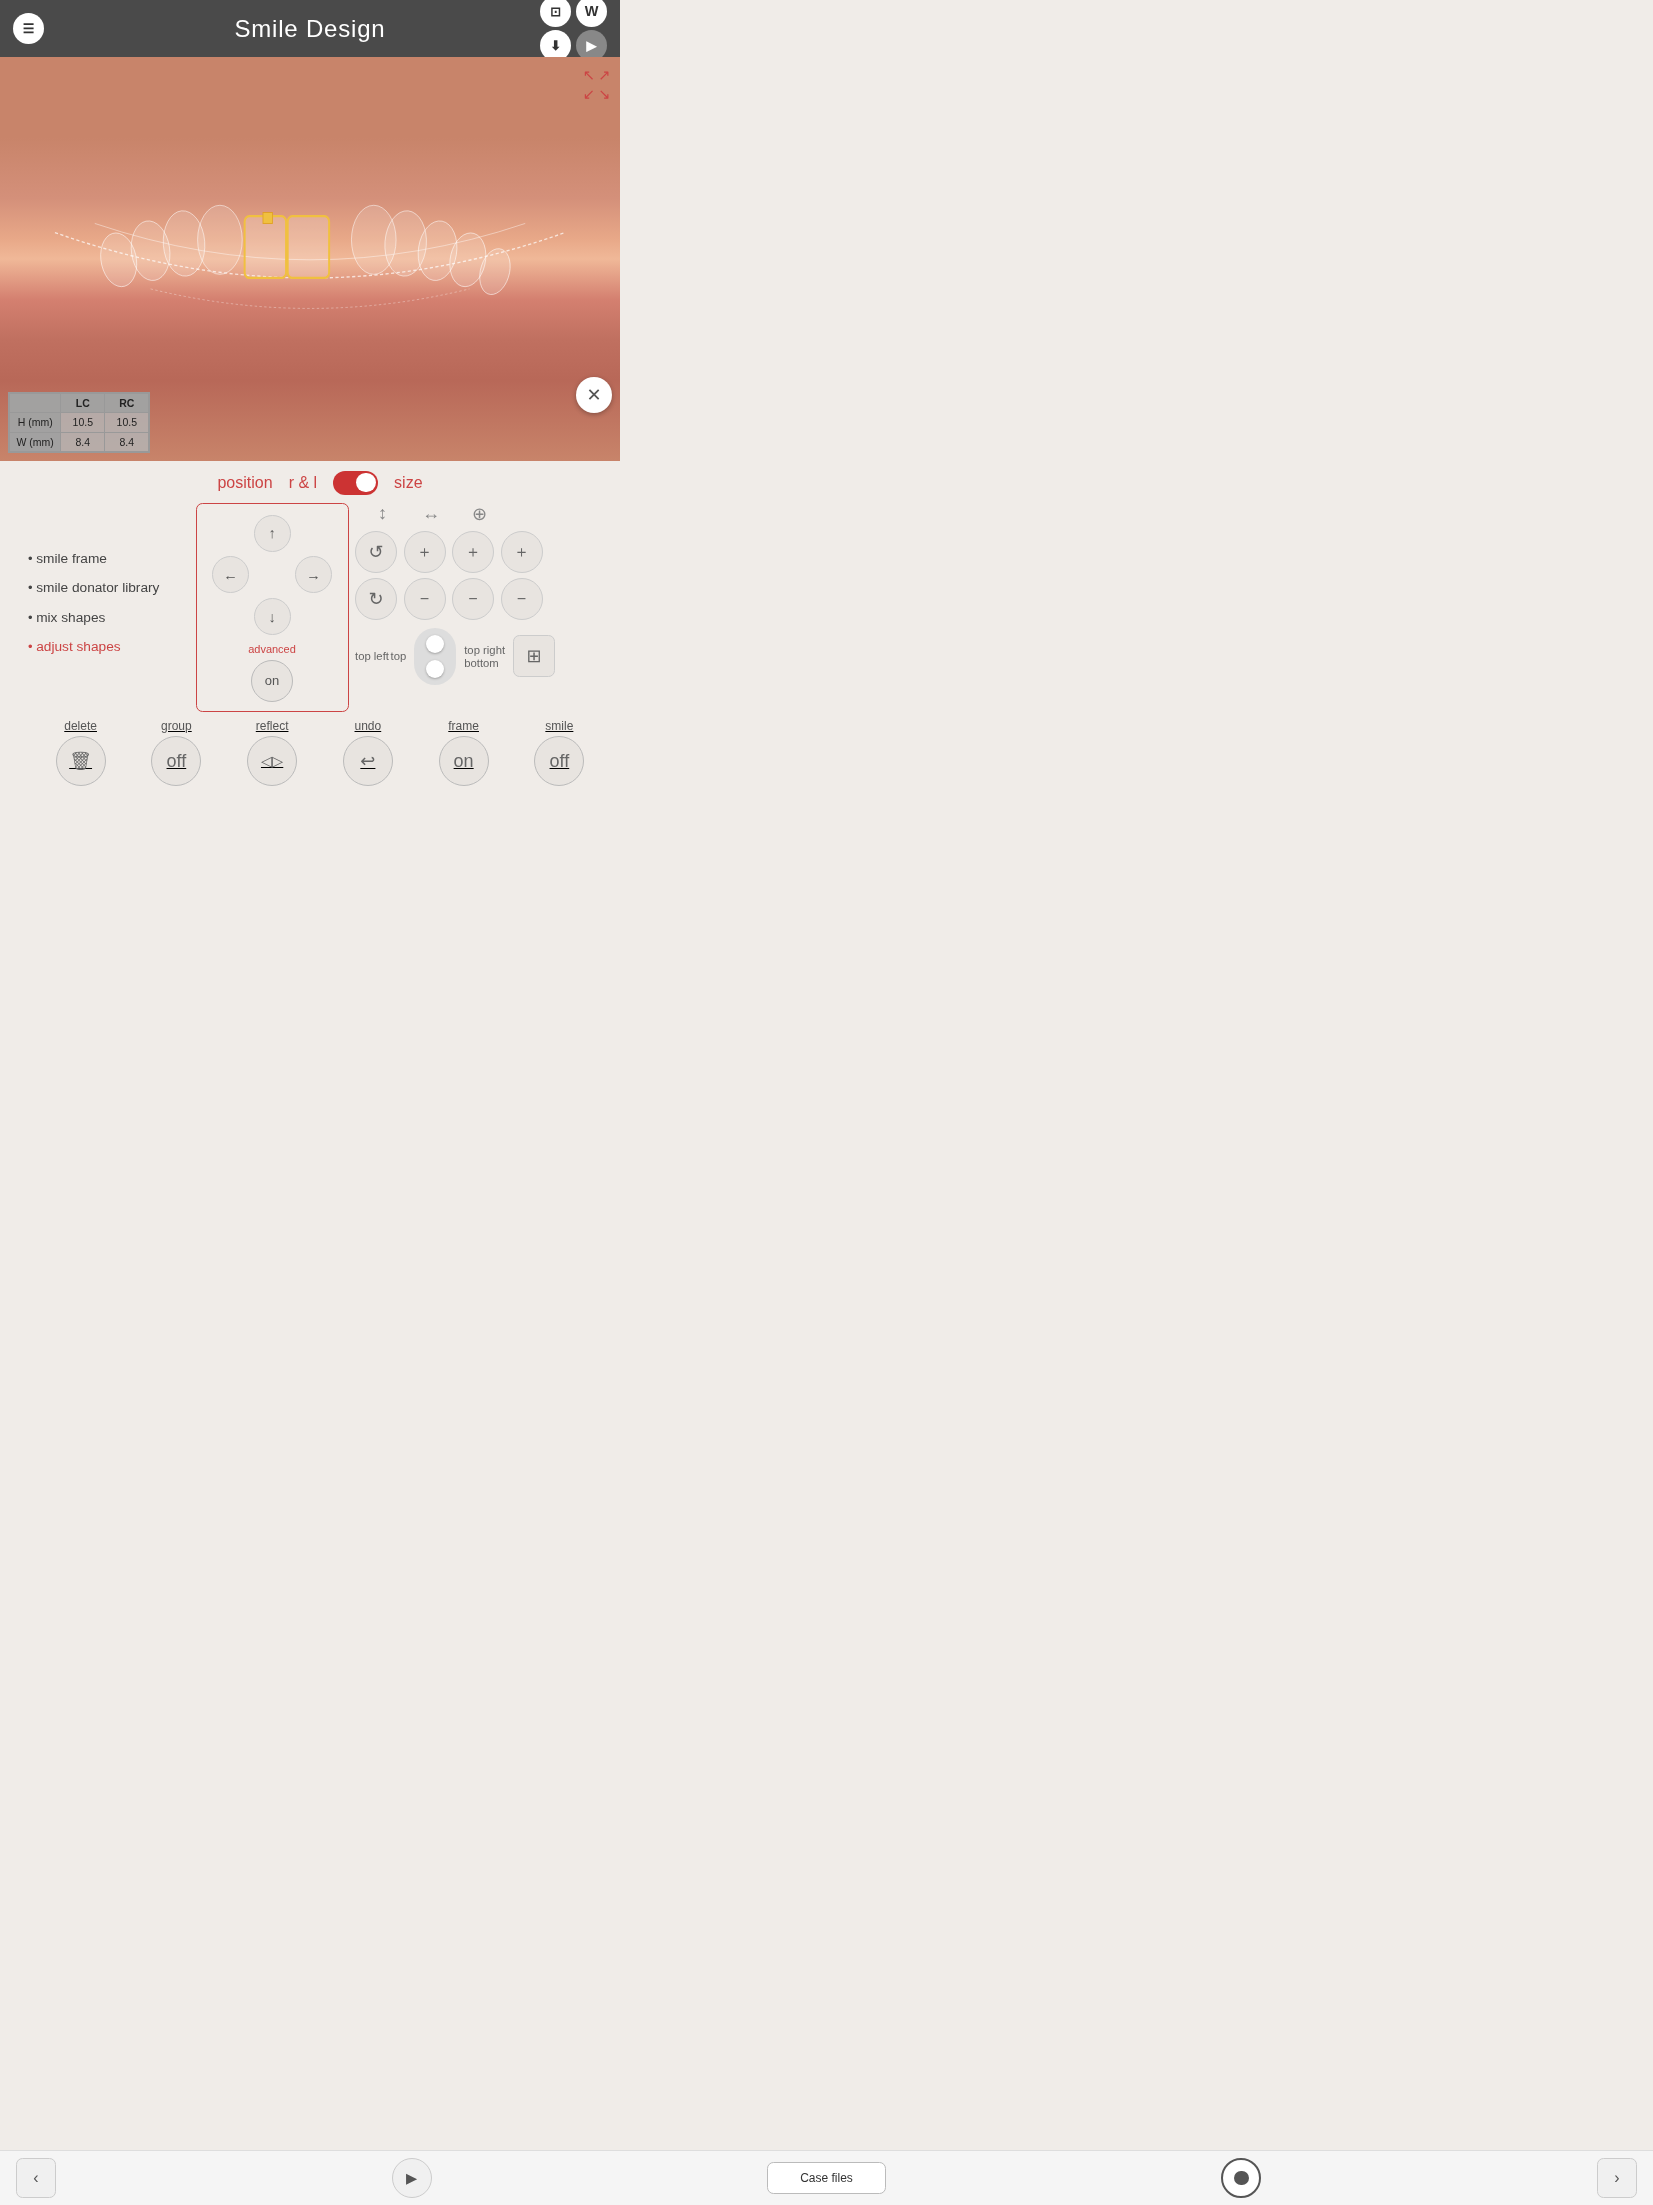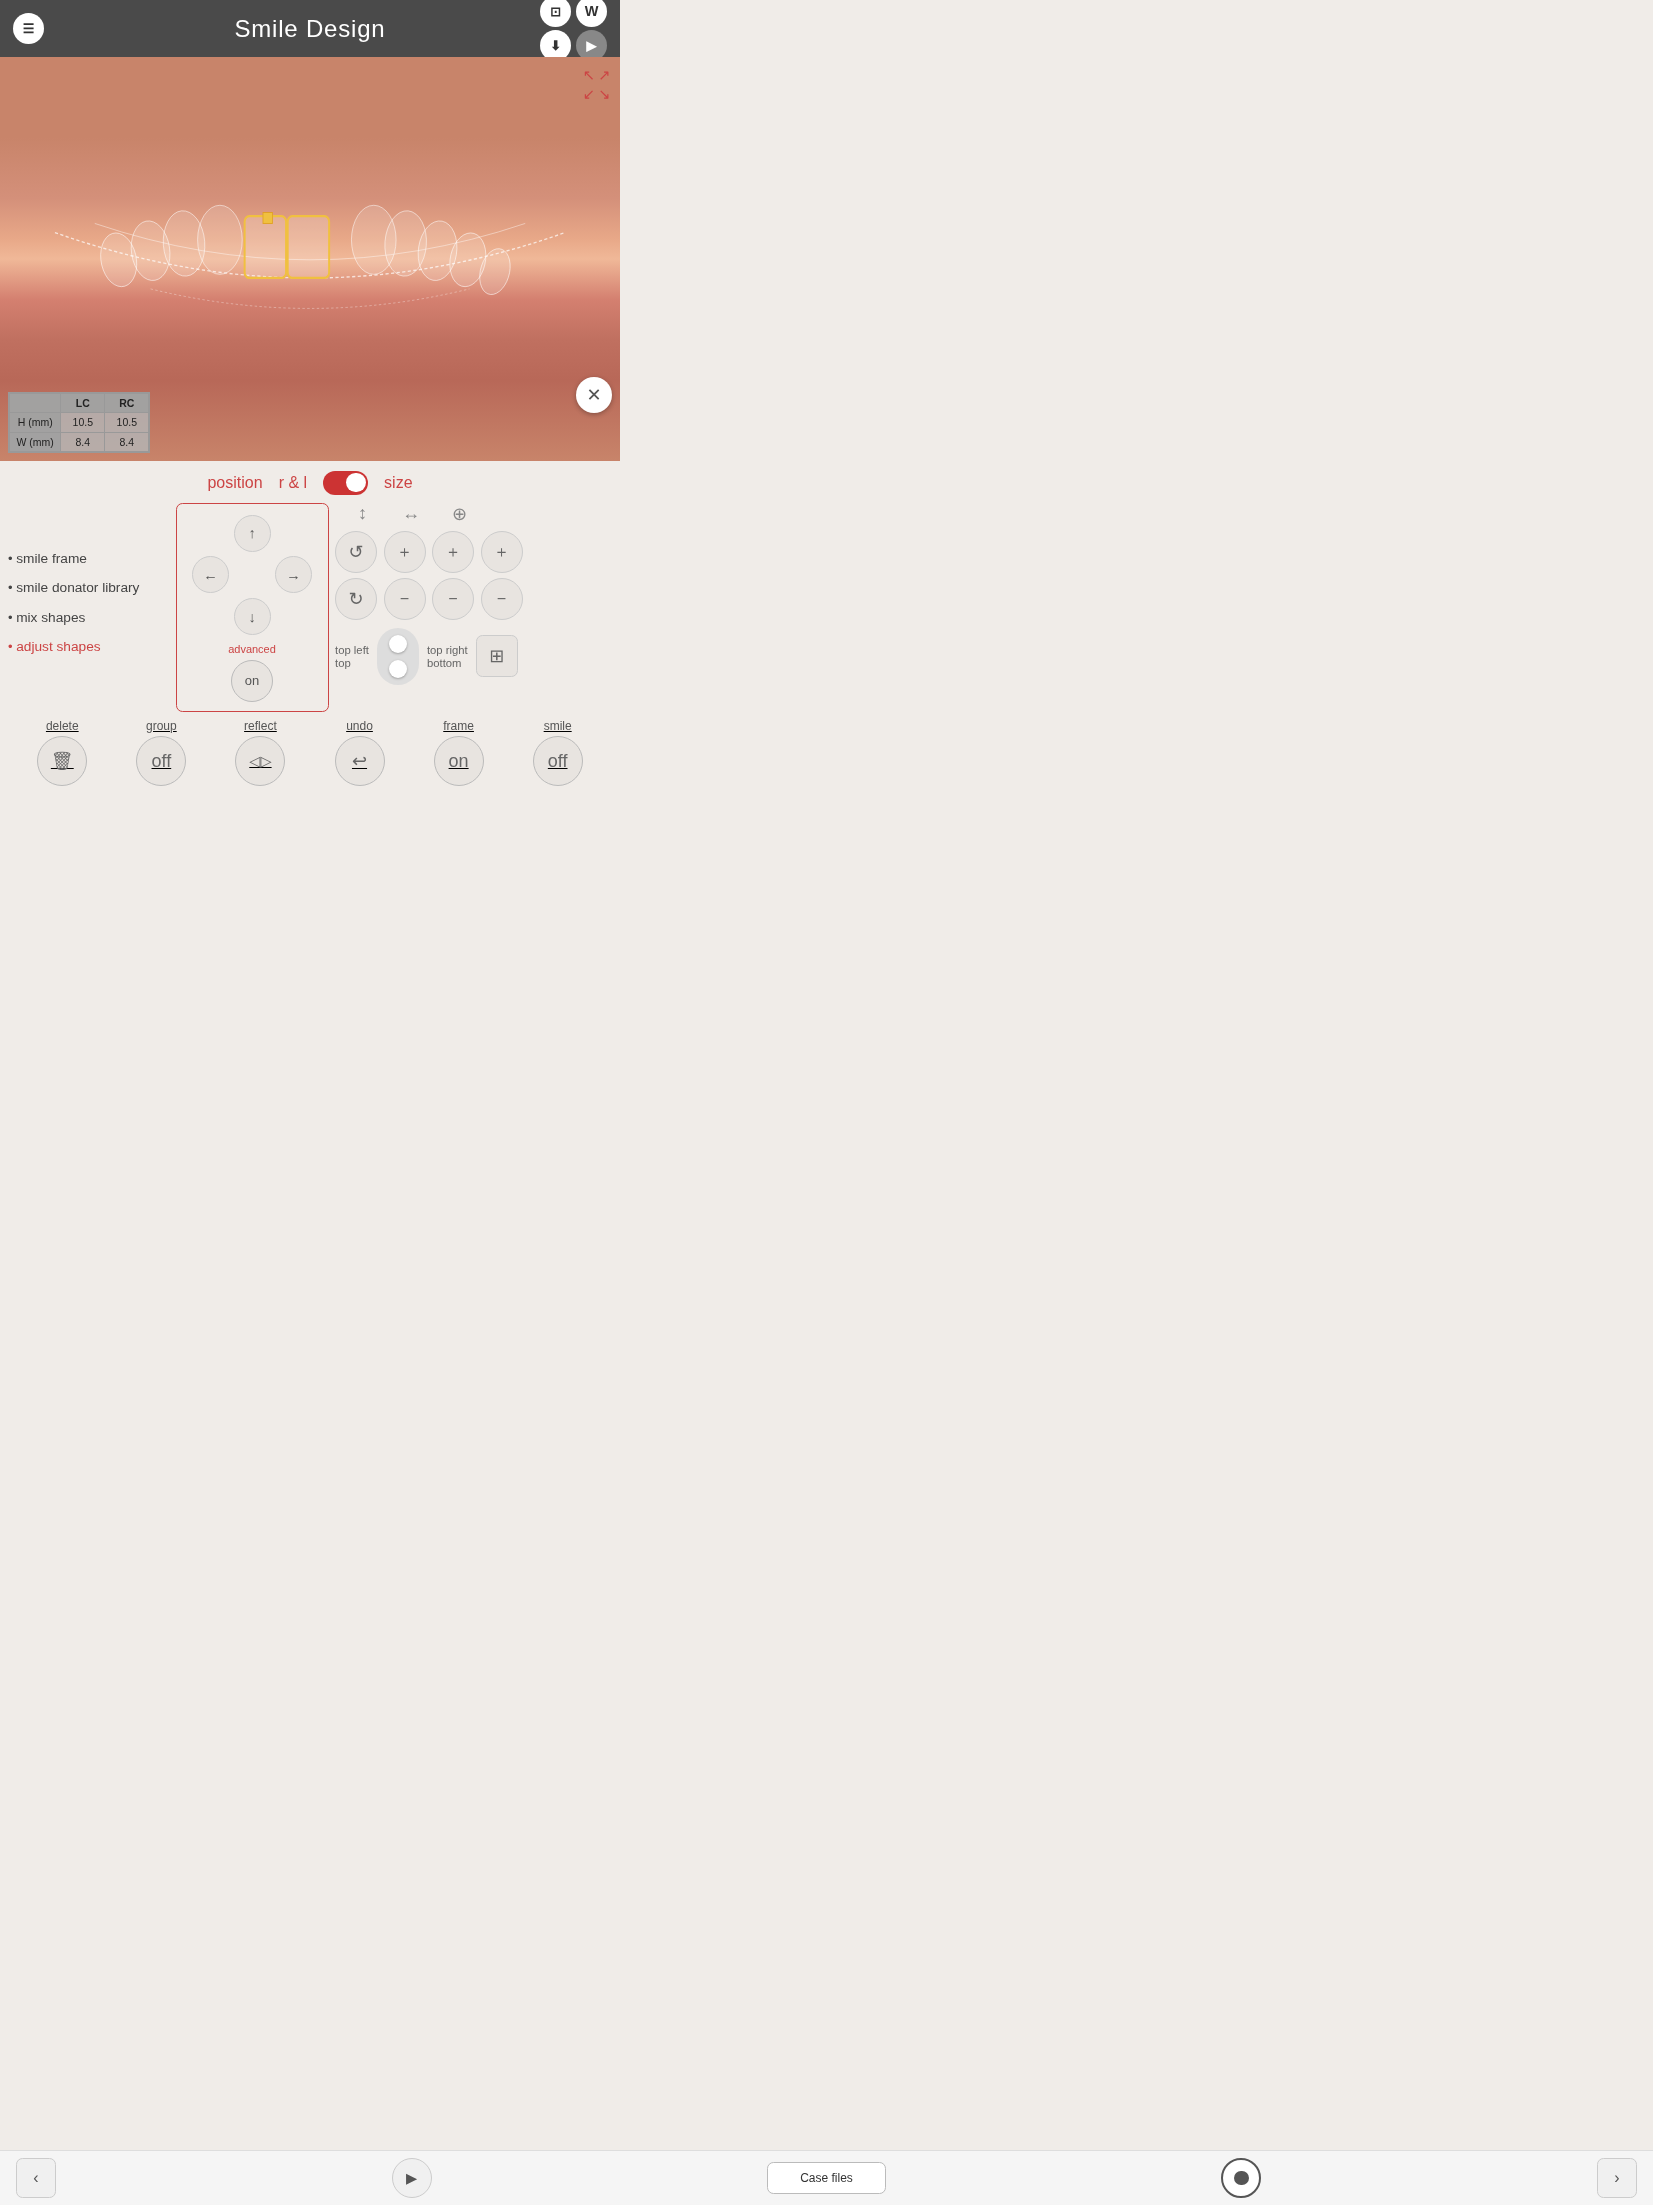--- a/index.html
+++ b/index.html
@@ -153,20 +153,21 @@
     .measurement-table .header-cell {
       background: rgba(160,160,160,0.9);
       font-weight: 600;
     }
 
     
     .controls-area {
       background: #f0ece8;
       padding: 9.7px 8px 6.5px 8px;
       flex: 1;
+      margin-left: 20px;
     }
 
     
     .top-controls {
       display: flex;
       align-items: center;
       justify-content: center;
       gap: 16px;
       margin-bottom: 8px;
     }
@@ -330,25 +331,25 @@
     
     .corner-controls {
       display: flex;
       align-items: center;
       gap: 8px;
       margin-top: 3.2px;
       width: 100%;
     }
     .corner-labels {
       display: flex;
-      flex-direction: column;
+      flex-direction: row;
       gap: 1.6px;
       font-size: 11.3px;
       color: #666;
-      text-align: left;
+      text-align: center;
     }
     .corner-toggle {
       width: 42px;
       height: 57px;
       background: #ddd;
       border-radius: 24px;
       position: relative;
       cursor: pointer;
       border: none;
       display: flex;

